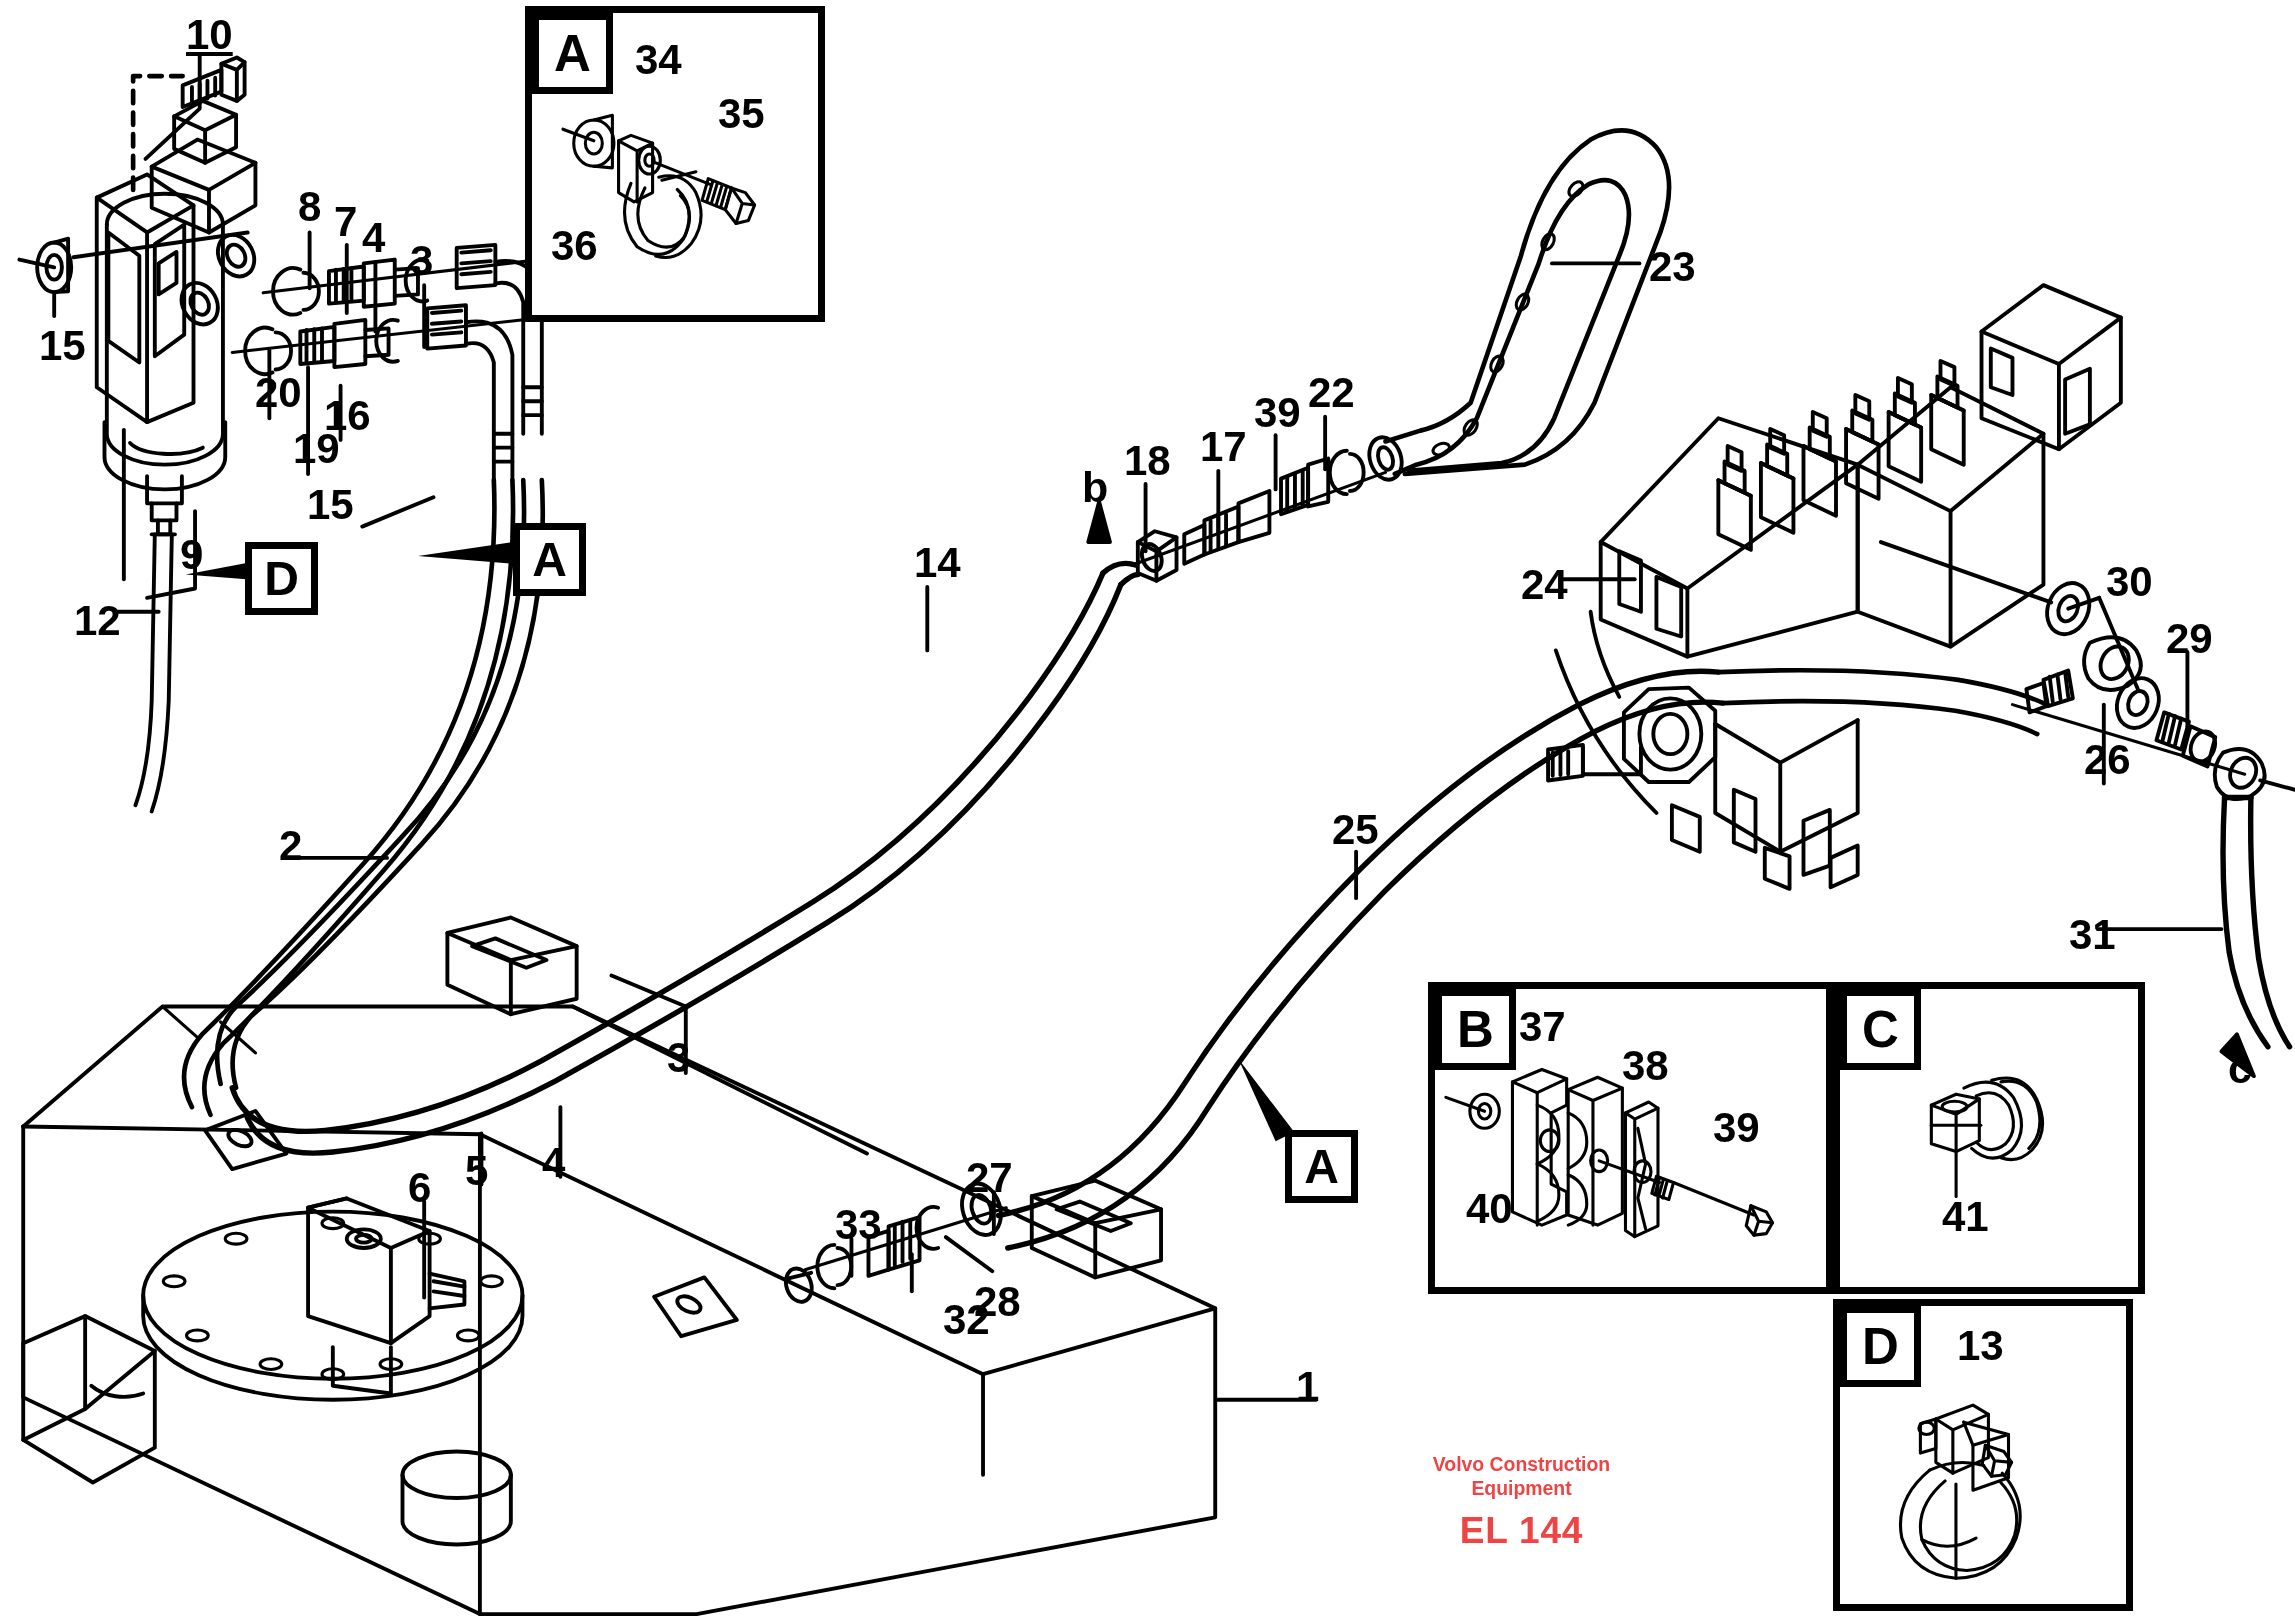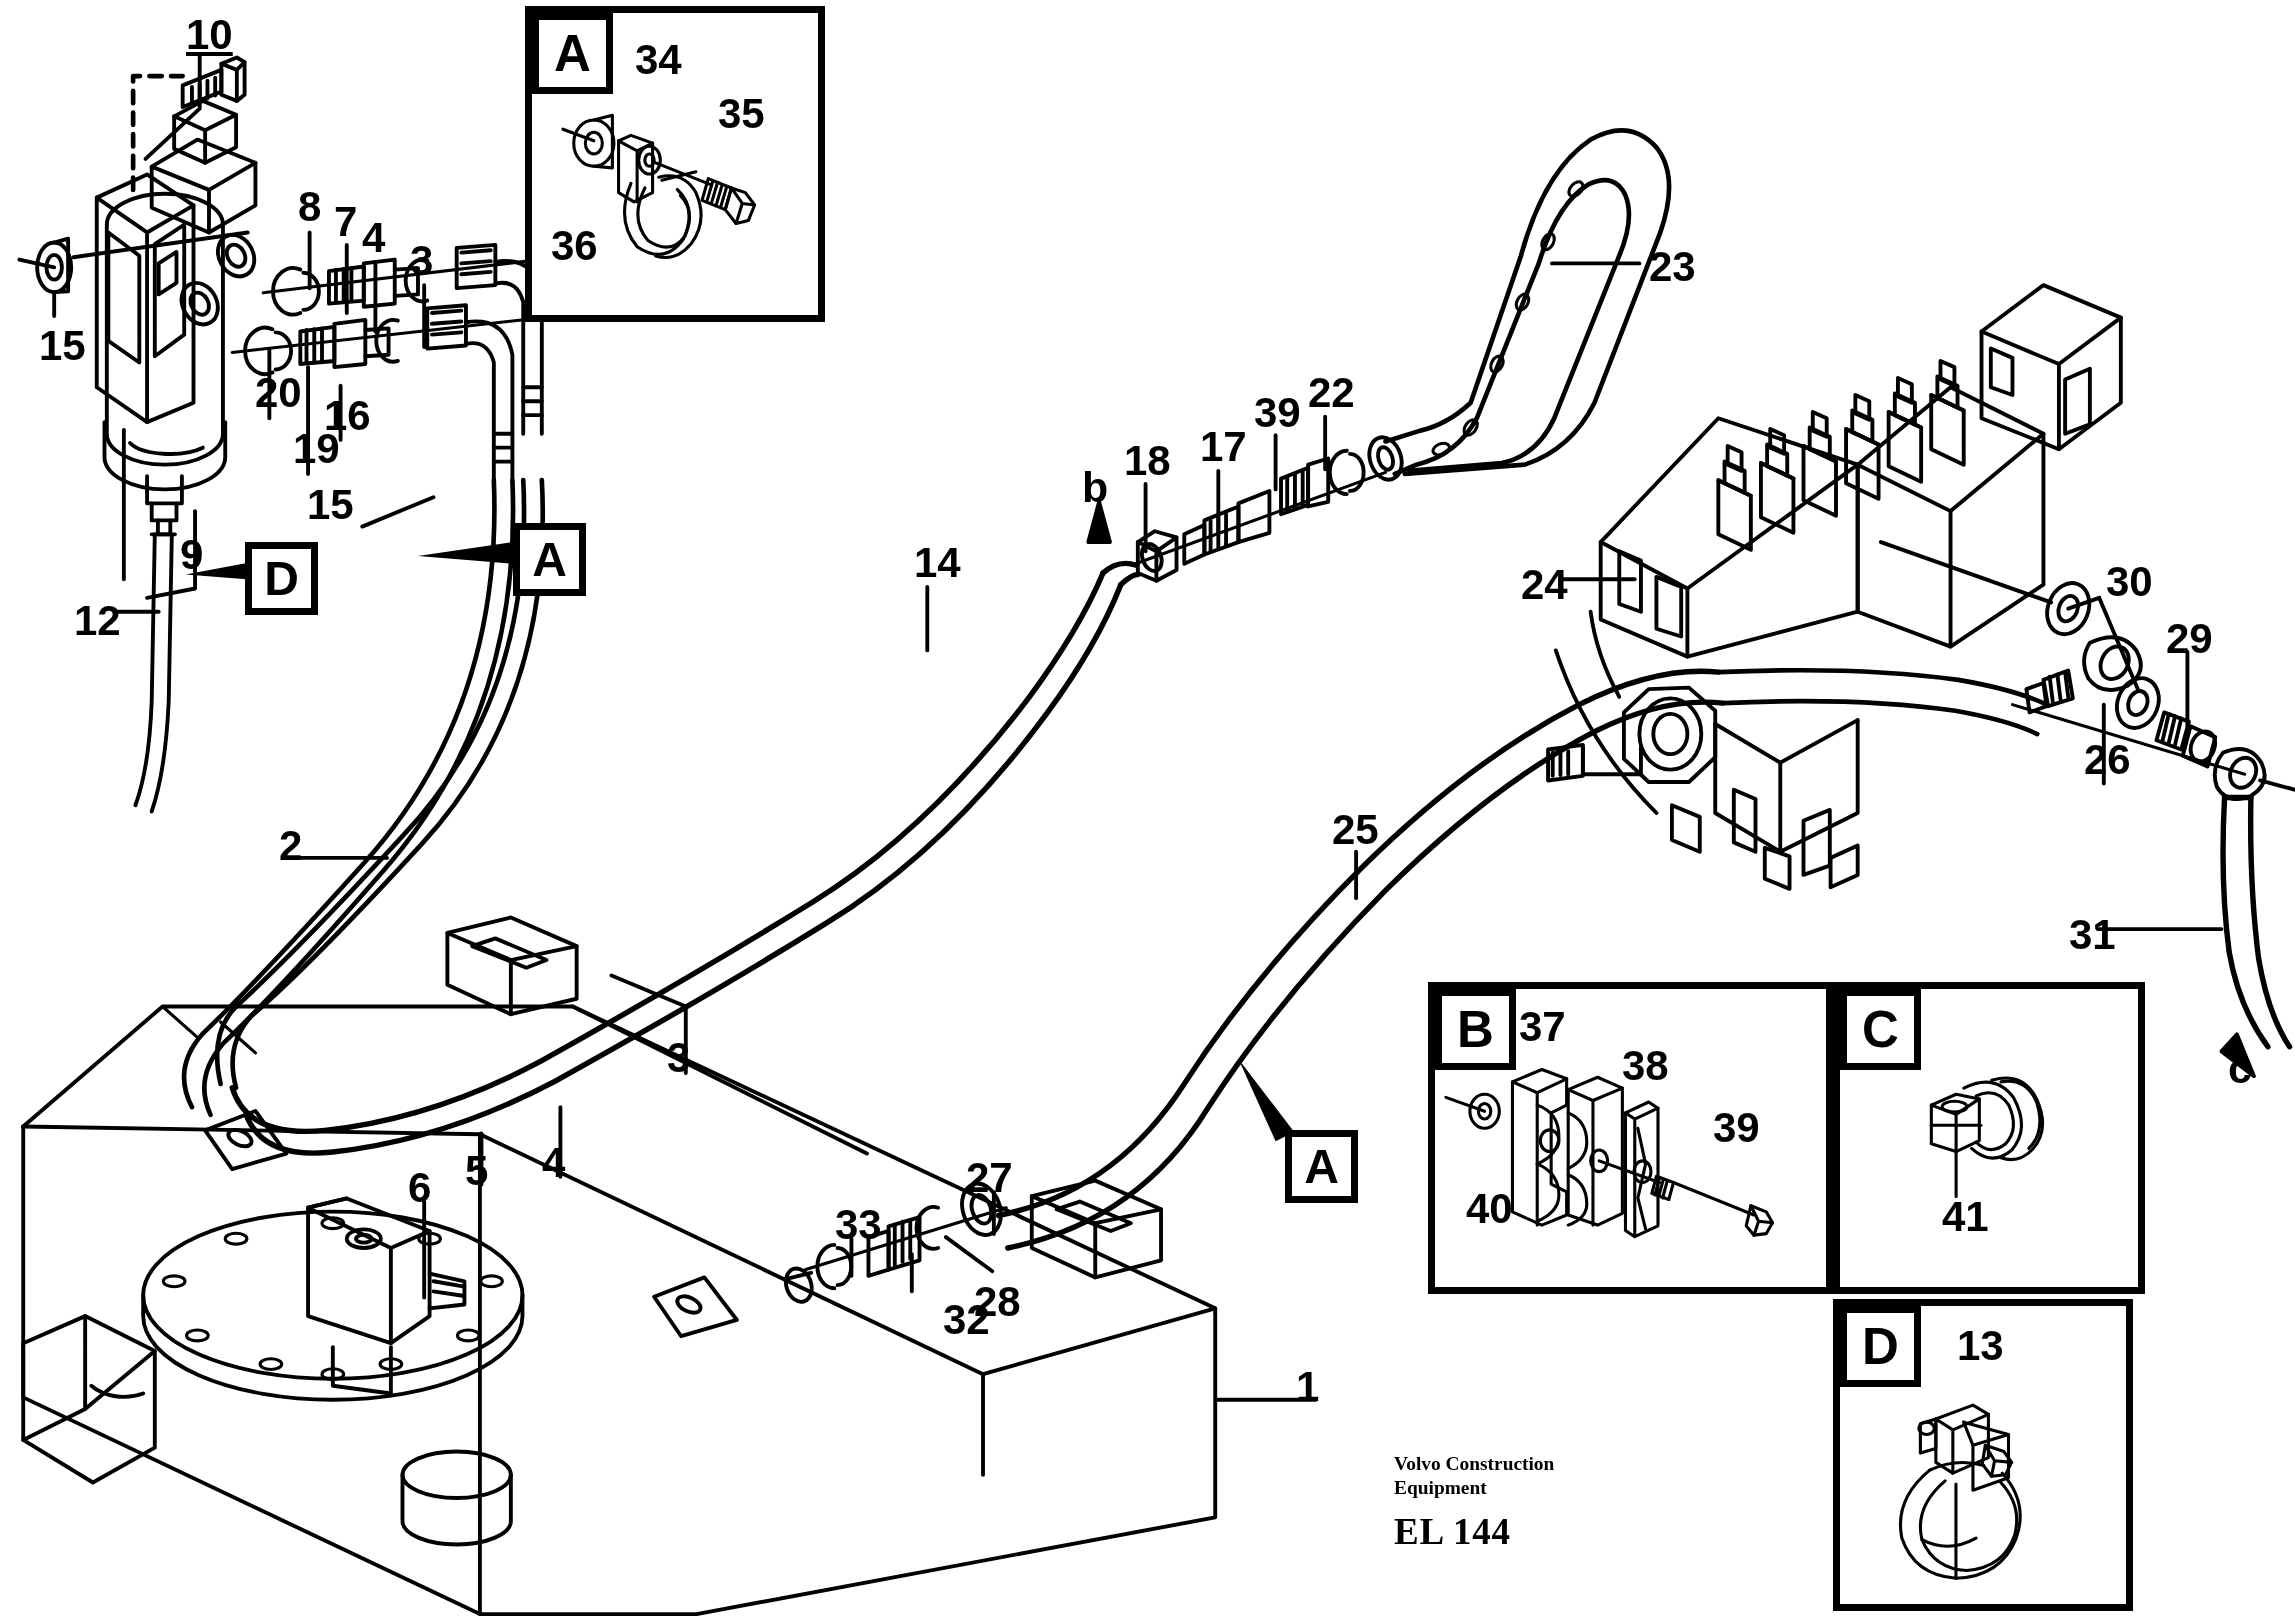--- a/index.html
+++ b/index.html
@@ -9,21 +9,21 @@
   .num{position:absolute;font-family:"Liberation Sans",sans-serif;font-weight:bold;color:#000;
        line-height:1;white-space:nowrap;}
   .n-lg{font-size:42px;}
   .callout{position:absolute;border:7px solid #000;background:#fff;display:flex;
            align-items:center;justify-content:center;font-weight:bold;font-size:48px;
            font-family:"Liberation Sans",sans-serif;color:#000;}
   .detbox{position:absolute;border:7.7px solid #000;background:#fff;}
   .detbox .tag{position:absolute;left:0px;top:0px;width:67px;height:67px;border:7.7px solid #000;
        background:#fff;display:flex;align-items:center;justify-content:center;
        font-weight:bold;font-size:51px;font-family:"Liberation Sans",sans-serif;}
-  .logo{position:absolute;text-align:left;font-family:Liberation Serif, serif;color:#000000;}
+  .logo{position:absolute;text-align:center;font-family:Liberation Sans, sans-serif;color:#ef4444;}
   .logo .l1{font-size:19.4px;font-weight:bold;line-height:1.25;}
   .logo .l2{font-size:37px;font-weight:bold;margin-top:9.3px;letter-spacing:0.8px;}
   .arrowglyph{position:absolute;font-family:"Liberation Sans",sans-serif;font-weight:bold;
               font-size:43px;color:#000;}
 </style>
 </head>
 <body>
 
 <div id="stage">
 

